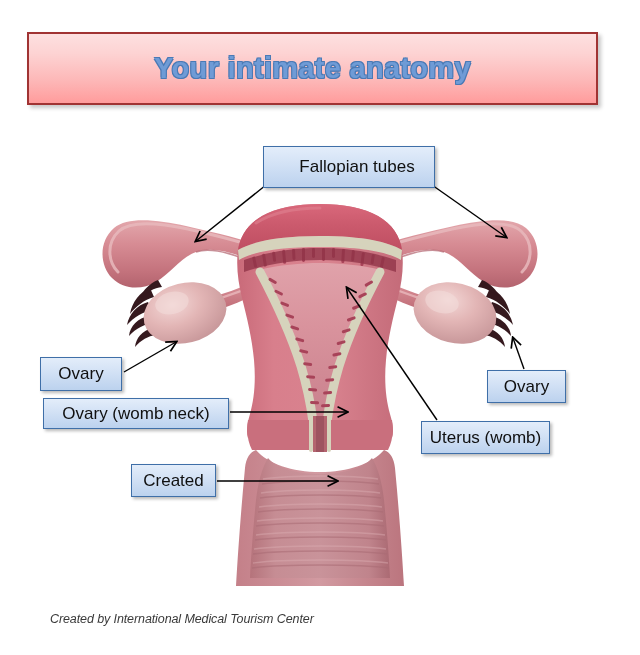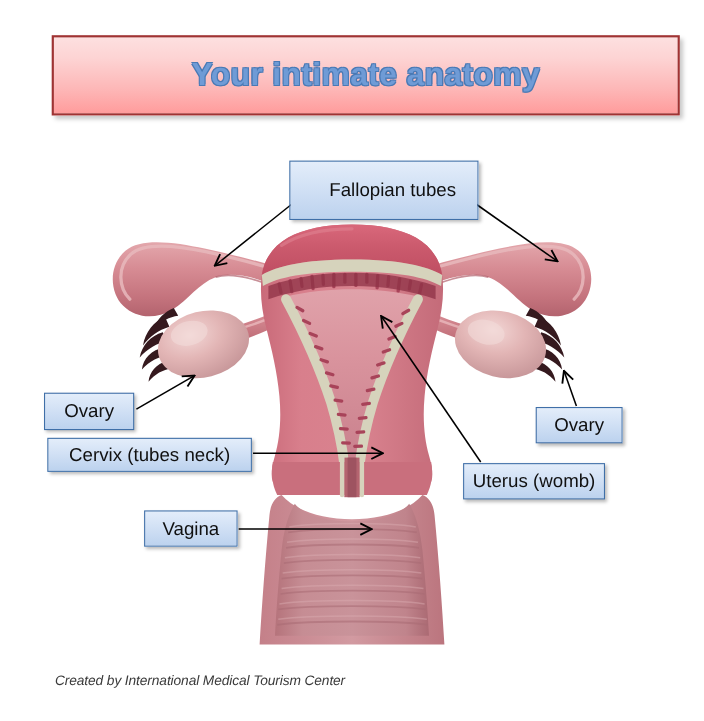--- a/index.html
+++ b/index.html
@@ -12,21 +12,21 @@
     height: 655px;
     position: relative;
     overflow: hidden;
     font-family: "Liberation Sans", sans-serif;
     -webkit-font-smoothing: antialiased;
   }
 
   
   #title-banner {
     position: absolute;
-    left: 47px;
+    left: 27px;
     top: 32px;
     width: 571px;
     height: 73px;
     box-sizing: border-box;
     border: 2px solid #a03333;
     background: linear-gradient(to bottom, #fde0e0 0%, #fdd3d3 28%, #fdb7b7 68%, #ff9c9c 100%);
     box-shadow: 3px 3px 4px rgba(0,0,0,0.22);
     display: flex;
     align-items: center;
     justify-content: center;
@@ -52,21 +52,21 @@
     background: linear-gradient(to bottom, #e3edfa 0%, #d2e1f5 45%, #bcd2ee 100%);
     box-shadow: 2px 2px 3px rgba(0,0,0,0.28);
     display: flex;
     align-items: center;
     justify-content: center;
     font-size: 17px;
     color: #101010;
     white-space: nowrap;
     padding: 0 8px;
   }
-  #label-fallopian { left: 263px; top: 146px; width: 172px; height: 54px; padding-left: 24px; }
+  #label-fallopian { left: 263px; top: 146px; width: 172px; height: 42px; padding-left: 24px; }
   #label-ovary-left { left: 40px;  top: 357px; width: 82px;  height: 34px; }
   #label-cervix     { left: 43px;  top: 398px; width: 186px; height: 31px; }
   #label-vagina     { left: 131px; top: 464px; width: 85px;  height: 33px; }
   #label-ovary-right{ left: 487px; top: 370px; width: 79px;  height: 33px; }
   #label-uterus     { left: 421px; top: 421px; width: 129px; height: 33px; }
 
   
   #footer-credit {
     position: absolute;
     left: 50px;
@@ -368,25 +368,25 @@
 
 <div class="label-box" id="label-fallopian">
   <span>Fallopian tubes</span>
 </div>
 
 <div class="label-box" id="label-ovary-left">
   <span>Ovary</span>
 </div>
 
 <div class="label-box" id="label-cervix">
-  <span>Cervix (tubes neck)</span>
+  <span>Ovary (womb neck)</span>
 </div>
 
 <div class="label-box" id="label-vagina">
-  <span>Vagina</span>
+  <span>Created</span>
 </div>
 
 <div class="label-box" id="label-ovary-right">
   <span>Ovary</span>
 </div>
 
 <div class="label-box" id="label-uterus">
   <span>Uterus (womb)</span>
 </div>
 

